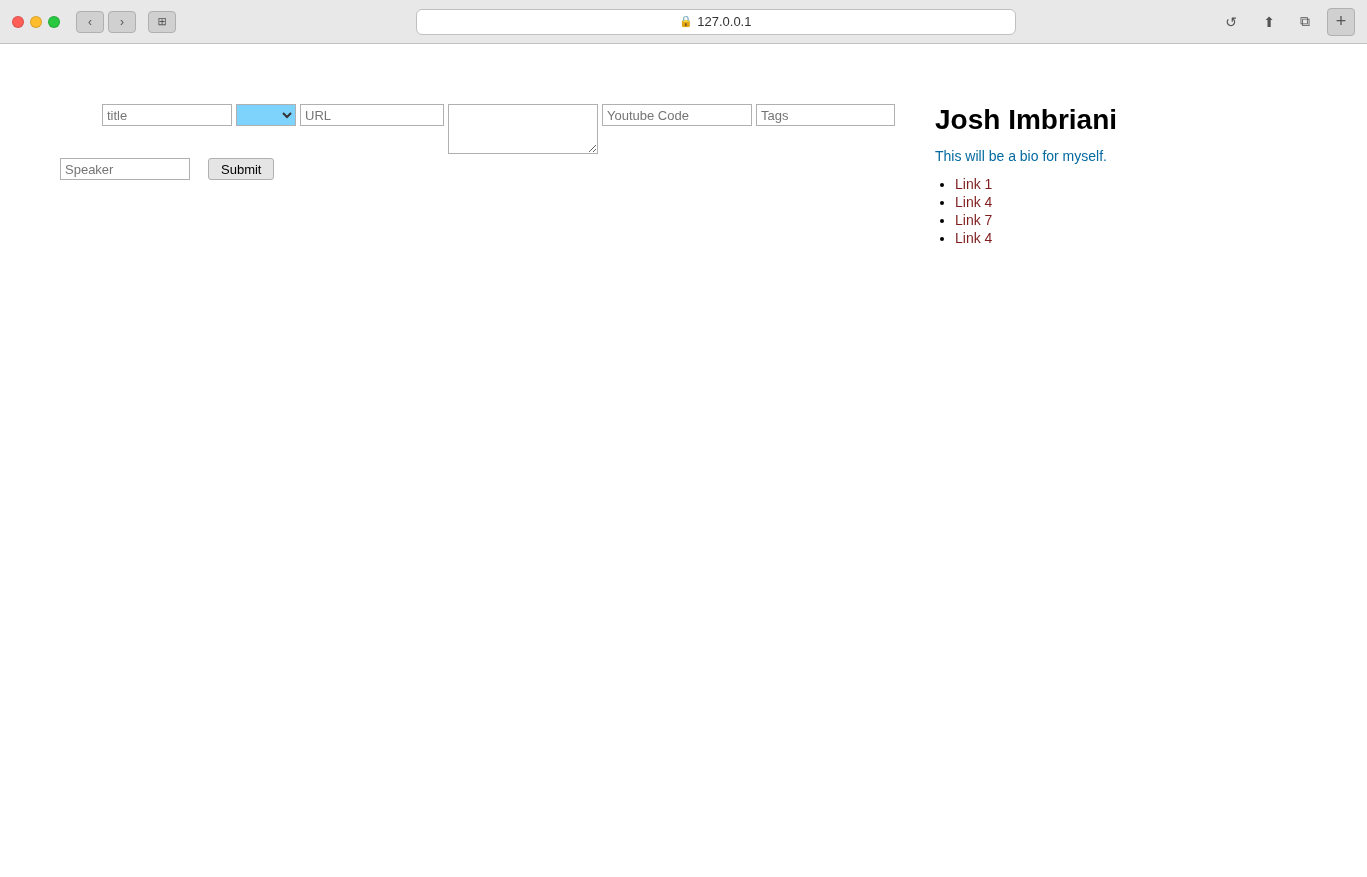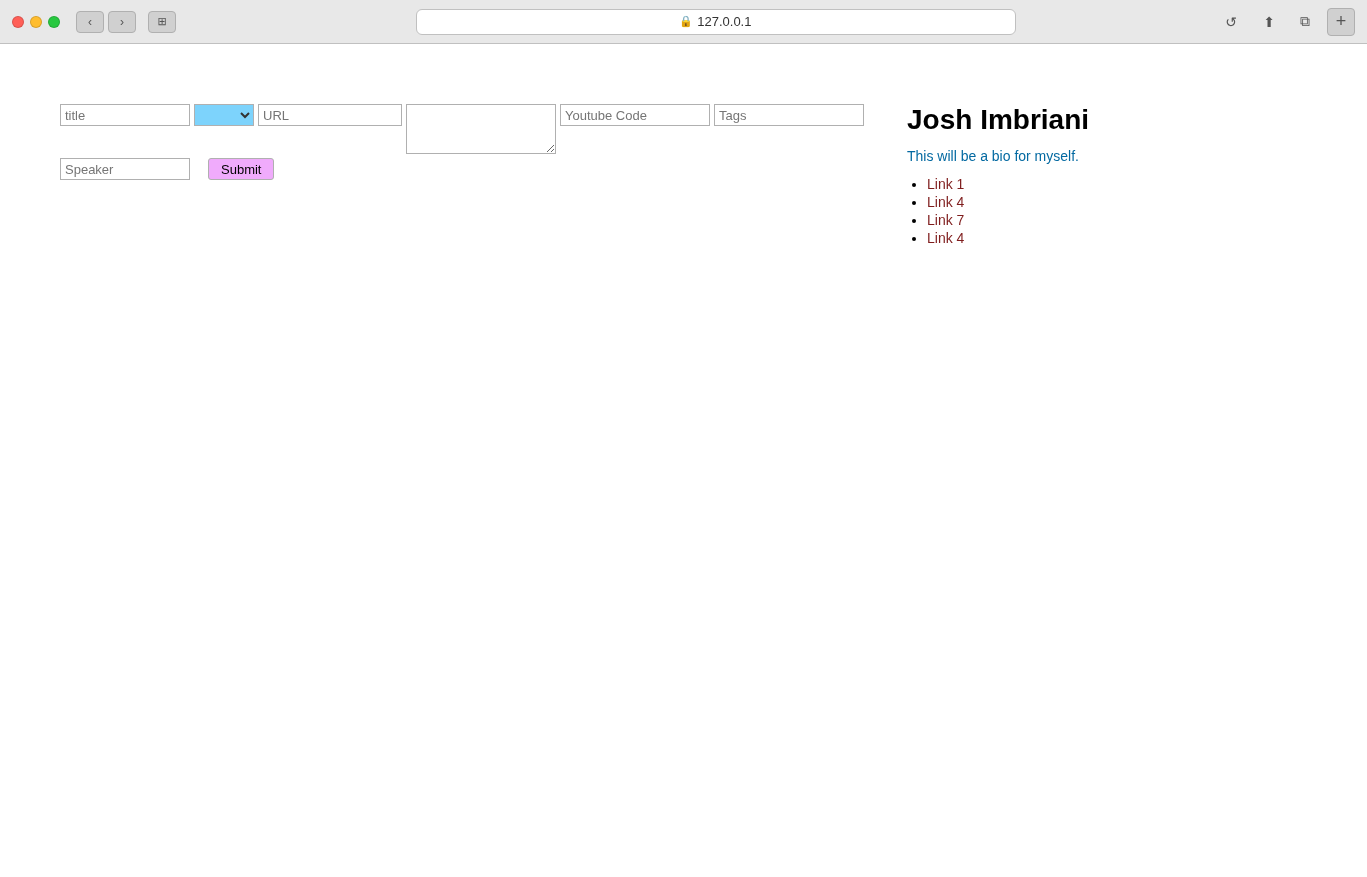--- a/index.html
+++ b/index.html
@@ -162,20 +162,21 @@
       font-size: 32px;
       font-weight: bold;
       margin-bottom: 40px;
     }
 
     .form-row-1 {
       display: flex;
       align-items: flex-start;
       gap: 4px;
       margin-bottom: 4px;
+      margin-left: 42px;
     }
 
     .form-row-2 {
       display: flex;
       align-items: center;
       gap: 18px;
     }
 
     .text-input {
       height: 22px;
@@ -212,30 +213,30 @@
       padding: 2px 4px;
       font-size: 13px;
       resize: both;
     }
 
     .youtube-input {
       width: 150px;
     }
 
     .tags-input {
-      width: 150px;
+      width: 139px;
     }
 
     .speaker-input {
       width: 130px;
     }
 
     .submit-btn {
       height: 22px;
-      background: #f0abfc;
+      background: #e5e5e5;
       border: 1px solid #b0b0b0;
       border-radius: 3px;
       padding: 0 12px;
       font-size: 13px;
       cursor: pointer;
     }
 
     
     .author-name {
       font-size: 28px;

